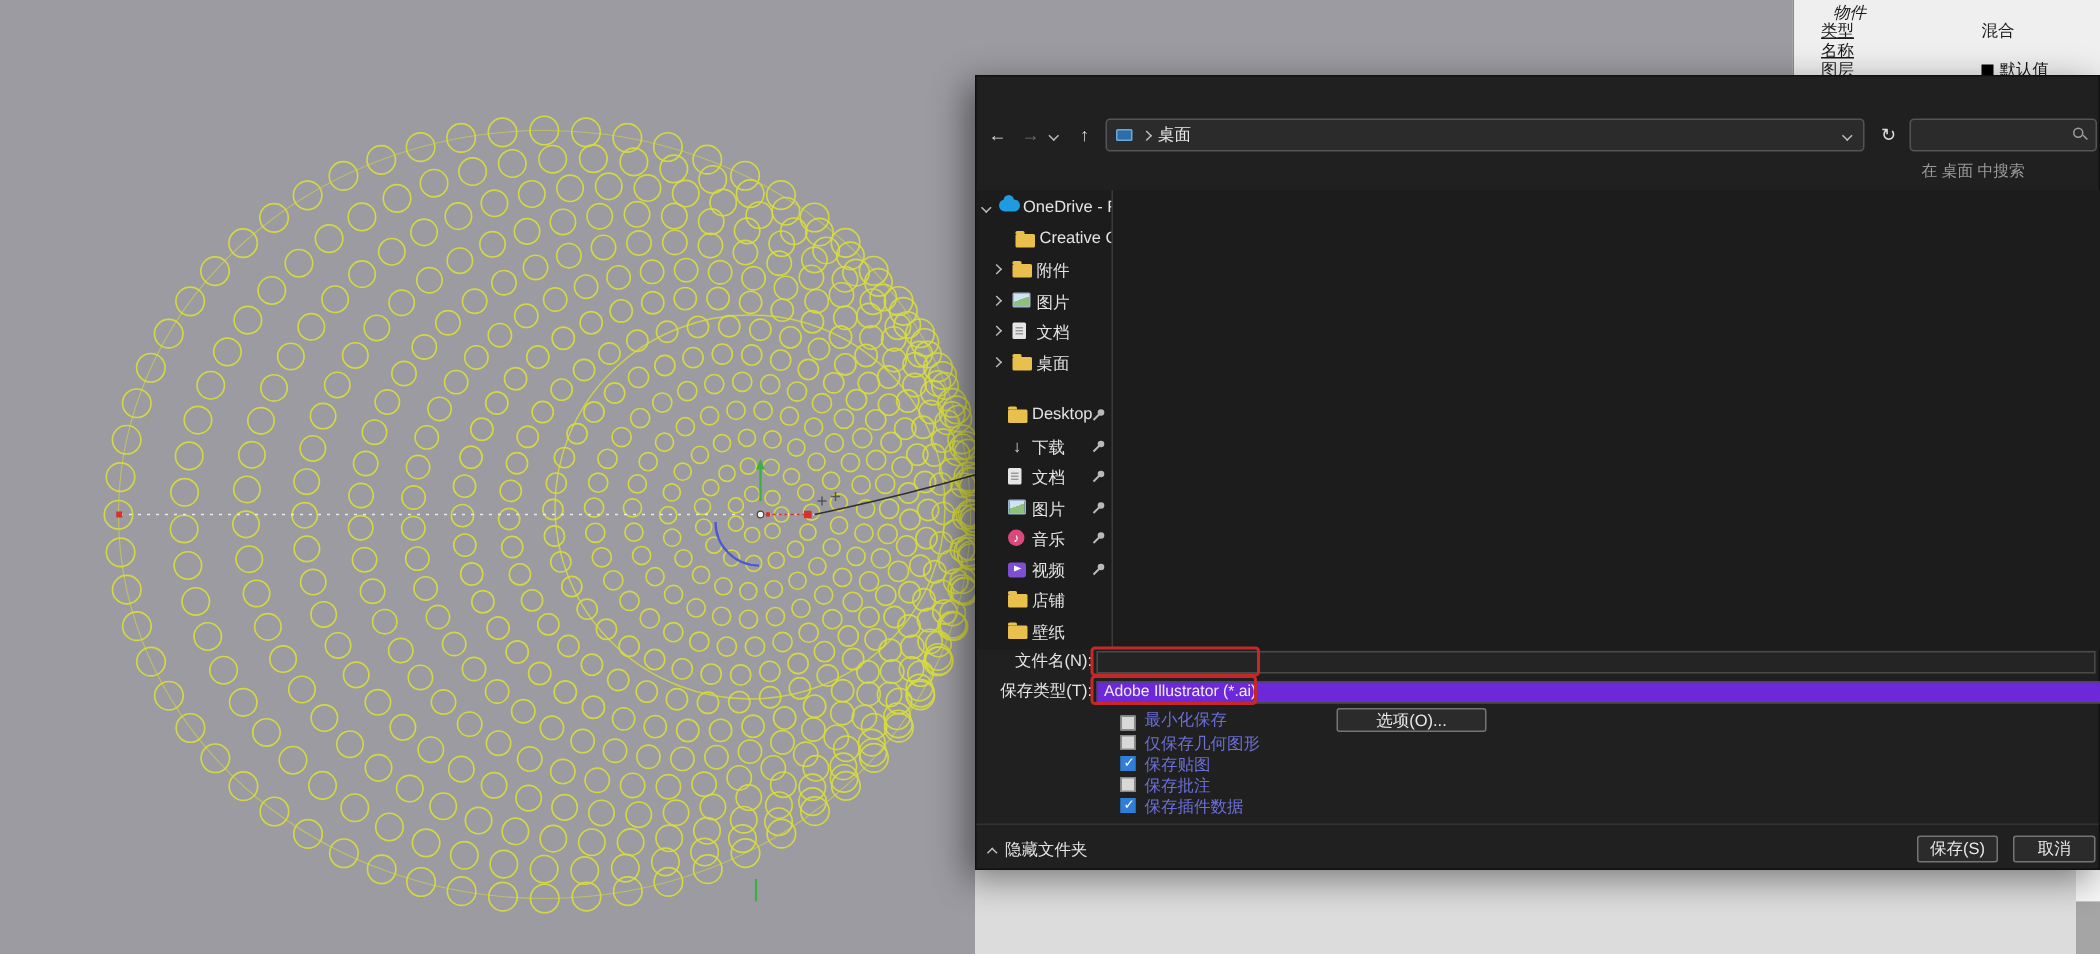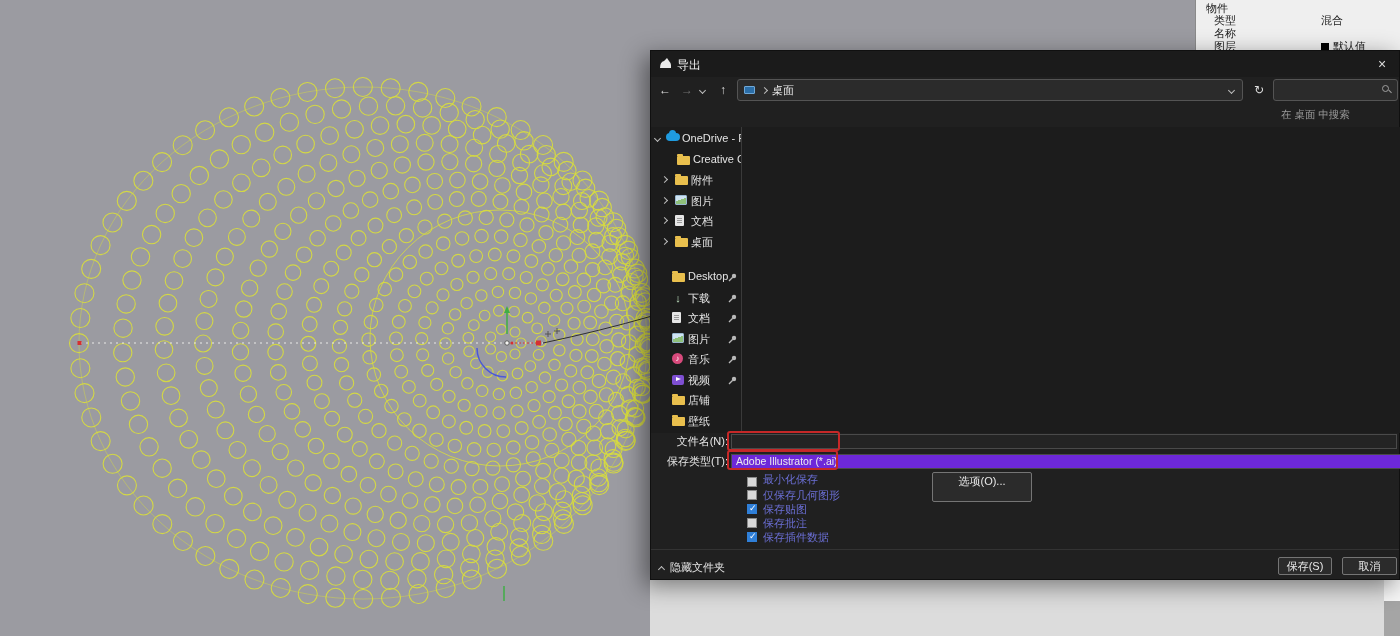--- a/index.html
+++ b/index.html
@@ -6,23 +6,23 @@
   *{box-sizing:border-box;font-family:"Liberation Sans","DejaVu Sans",sans-serif;}
   #app{position:relative;width:1400px;height:636px;overflow:hidden;background:#9b9ba1;}
 
   
   #canvas{position:absolute;inset:0;}
   #canvas svg{position:absolute;left:0;top:0;}
 
   
   #props-panel{position:absolute;left:1195px;top:0;width:205px;height:50px;background:#efefef;
     border-left:1px solid #8a8a8a;overflow:hidden;z-index:4;color:#1a1a1a;font-size:11px;}
-  #props-panel .p-title{position:absolute;left:10px;top:1px;}
+  #props-panel .p-title{position:absolute;left:26px;top:1px;font-style:italic;}
   .p-row{position:absolute;left:18px;width:180px;height:12px;}
-  .p-row .p-label{position:absolute;left:0;}
+  .p-row .p-label{position:absolute;left:0;text-decoration:underline;}
   .p-row .p-value{position:absolute;left:107px;display:flex;align-items:center;gap:4px;}
   .swatch{display:inline-block;width:8px;height:8px;background:#000;}
 
   
   #bottom-strip{position:absolute;left:650px;top:580px;width:750px;height:56px;background:#dcdcdc;z-index:3;}
   #bottom-right-white{position:absolute;left:1384px;top:580px;width:16px;height:21px;background:#f6f6f6;z-index:4;}
   #bottom-right-corner{position:absolute;left:1384px;top:601px;width:16px;height:35px;background:#a5a5a5;z-index:4;}
 
   
   #export-dialog{position:absolute;left:650px;top:50px;width:750px;height:530px;background:#202020;
@@ -103,21 +103,21 @@
 
   #options-list{position:absolute;left:96px;top:424px;width:220px;height:72px;}
   .opt-row{position:absolute;left:0;height:12px;display:flex;align-items:center;gap:6px;}
   .checkbox{position:relative;width:10px;height:10px;background:#d8d8d8;border:1px solid #8a8a8a;flex:none;}
   .checkbox.checked{background:#2f7fd8;border-color:#2f7fd8;}
   .checkbox.checked::after{content:"✓";position:absolute;left:1px;top:-2px;color:#fff;font-size:9px;}
   .opt-label{color:#6b6fd6;font-size:11px;white-space:nowrap;}
 
   .dlg-btn{position:absolute;background:#2b2b2b;border:1px solid #757575;border-radius:2px;color:#e8e8e8;
     font-size:11px;text-align:center;}
-  #options-btn{left:240px;top:421px;width:100px;height:30px;line-height:16px;margin-left:41px;}
+  #options-btn{left:240px;top:421px;width:100px;height:16px;line-height:16px;}
   .footer-sep{position:absolute;left:0;top:498px;width:100%;height:1px;background:#333;}
   #hide-folders{position:absolute;left:8px;top:508px;height:16px;line-height:16px;color:#e4e4e4;}
   #hide-folders .chev{margin-right:6px;position:relative;top:1px;}
   #save-btn{left:627px;top:506px;width:54px;height:18px;line-height:16px;}
   #cancel-btn{left:691px;top:506px;width:55px;height:18px;line-height:16px;}
 </style>
 </head>
 <body>
 
 <div id="app">
@@ -730,29 +730,20 @@
         <span>默认值</span>
       </span>
     </div>
   </div>
 
   <div id="bottom-strip"></div>
   <div id="bottom-right-white"></div>
   <div id="bottom-right-corner"></div>
 
   <div id="export-dialog">
-    <div class="titlebar">
-      <span class="app-icon">
-        <svg width="13" height="13" viewBox="0 0 13 13">
-            <path d="M1 11 Q1 5 5 4 L8 1 L10 4 Q12 6 12 8 L12 11 Z" fill="#e8e8e8"></path>
-          </svg>
-      </span>
-      <span class="dlg-title">导出</span>
-      <span class="close-btn">×</span>
-    </div>
 
     <span class="nav-btn" style="left:4px;">←</span>
     <span class="nav-btn dim" style="left:26px;">→</span>
     <span class="chev down" style="position:absolute;left:49px;top:37px;"></span>
     <span class="nav-btn" style="left:62px;">↑</span>
 
     <div class="address-bar">
       <span class="icn icn-desktop"></span>
       <span class="chev right bc-chev"></span>
       <span class="bc-label">桌面</span>

